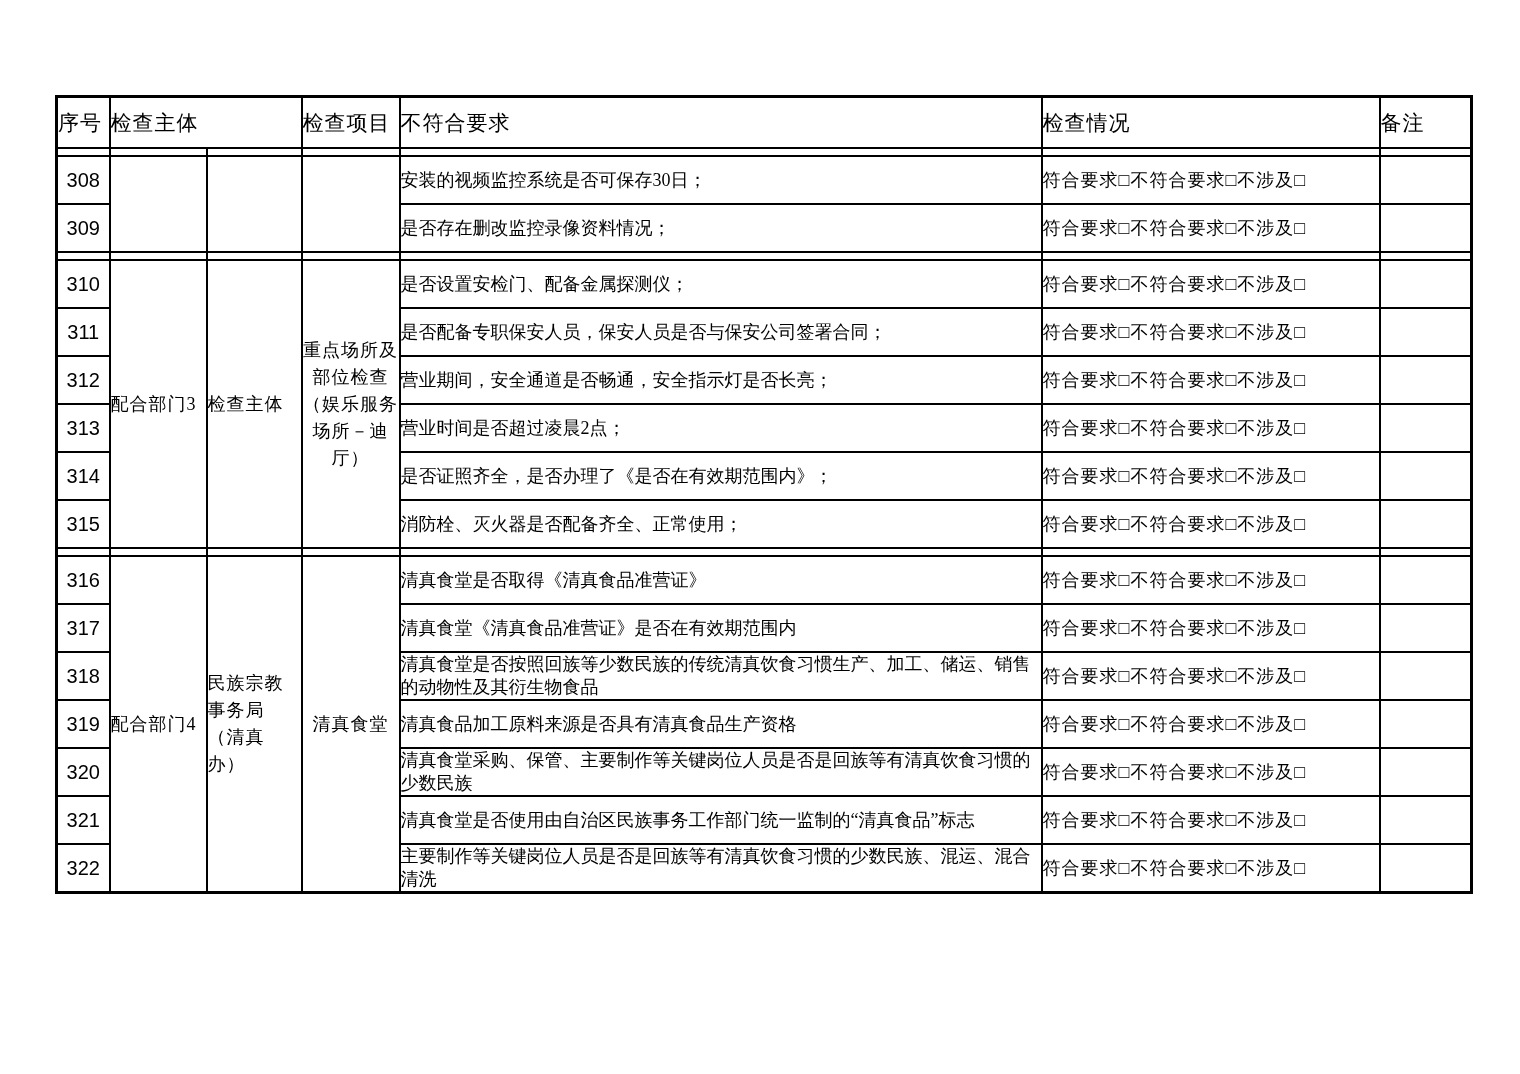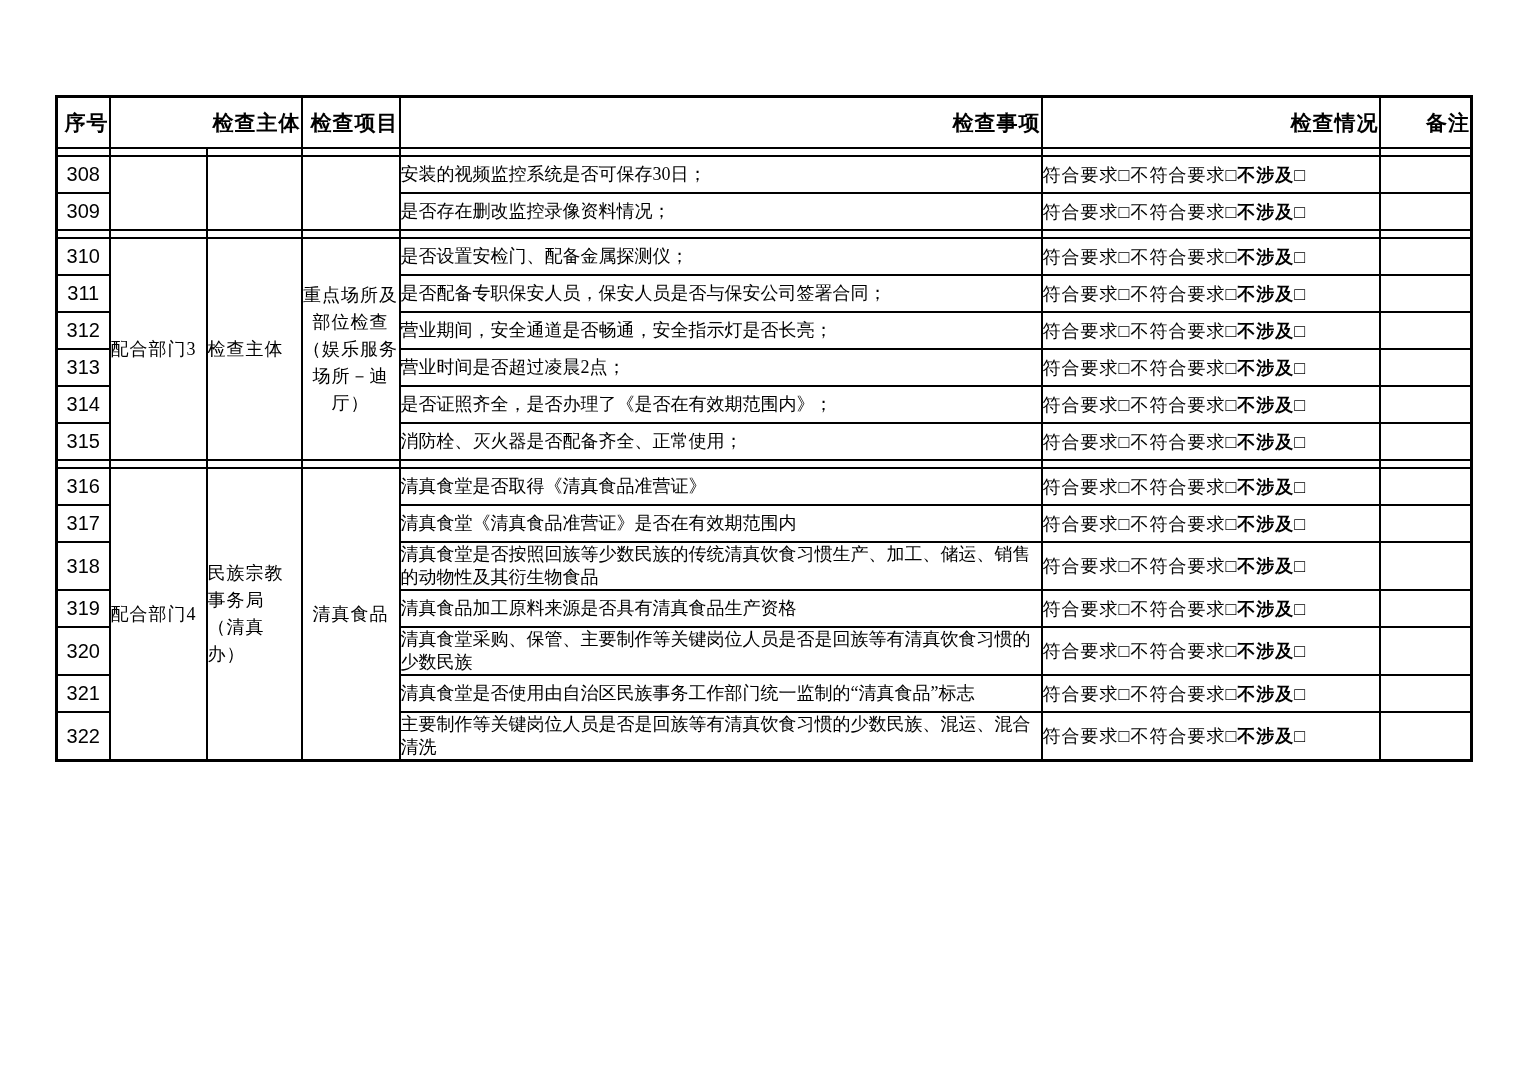--- a/index.html
+++ b/index.html
@@ -28,32 +28,32 @@
   table.checklist th,
   table.checklist td {
     border: 2px solid #000000;
     padding: 0;
     vertical-align: middle;
     overflow: hidden;
   }
   thead th {
     height: 49px;
     font-family: "Liberation Sans", "DejaVu Sans", sans-serif;
-    font-weight: bold;
+    font-weight: normal;
     font-size: 21px;
-    text-align: right;
+    text-align: left;
     letter-spacing: 1px;
   }
   tr.spacer td {
     border-top: none;
     border-bottom: none;
     height: 6px;
     padding: 0;
   }
-  tr.item-row { height: 37px; }
+  tr.item-row { height: 48px; }
   td.no-cell {
     text-align: center;
     font-family: "Liberation Sans", "DejaVu Sans", sans-serif;
     font-size: 20px;
   }
   td.subject-cell {
     font-size: 18px;
     padding: 2px 2px;
     line-height: 27px;
     letter-spacing: 1px;
@@ -73,21 +73,21 @@
     line-height: 23px;
   }
   td.status-cell {
     font-size: 18px;
     text-align: left;
     padding: 2px 10px;
     letter-spacing: 1px;
     white-space: nowrap;
   }
   td.status-cell .status-opt { }
-  td.status-cell .status-opt:last-child { margin-right: 8px; font-weight: bold; }
+  td.status-cell .status-opt:last-child { margin-right: 8px; }
   td.remark-cell { background: #ffffff; }
 </style>
 </head>
 <body>
 
 <div class="page">
   <table class="checklist">
     <colgroup>
       <col style="width:53px">
       <col style="width:97px">
@@ -95,21 +95,21 @@
       <col style="width:98px">
       <col style="width:642px">
       <col style="width:338px">
       <col style="width:92px">
     </colgroup>
     <thead>
       <tr>
         <th>序号</th>
         <th colspan="2">检查主体</th>
         <th>检查项目</th>
-        <th>检查事项</th>
+        <th>不符合要求</th>
         <th>检查情况</th>
         <th>备注</th>
       </tr>
     </thead>
     <tbody>
         <tr class="spacer">
           <td></td>
           <td></td>
           <td></td>
           <td></td>
@@ -186,21 +186,21 @@
           <td></td>
           <td></td>
           <td></td>
           <td></td>
           <td></td>
         </tr>
         <tr class="item-row">
           <td class="no-cell">316</td>
           <td class="subject-cell" rowspan="7">配合部门4</td>
           <td class="subject-cell" rowspan="7">民族宗教事务局（清真办）</td>
-          <td class="project-cell" rowspan="7">清真食品</td>
+          <td class="project-cell" rowspan="7">清真食堂</td>
           <td class="item-cell">清真食堂是否取得《清真食品准营证》</td>
           <td class="status-cell"><span class="status-opt">符合要求□</span><span class="status-opt">不符合要求□</span><span class="status-opt">不涉及□</span></td>
           <td class="remark-cell"></td>
         </tr>
         <tr class="item-row">
           <td class="no-cell">317</td>
           <td class="item-cell">清真食堂《清真食品准营证》是否在有效期范围内</td>
           <td class="status-cell"><span class="status-opt">符合要求□</span><span class="status-opt">不符合要求□</span><span class="status-opt">不涉及□</span></td>
           <td class="remark-cell"></td>
         </tr>

